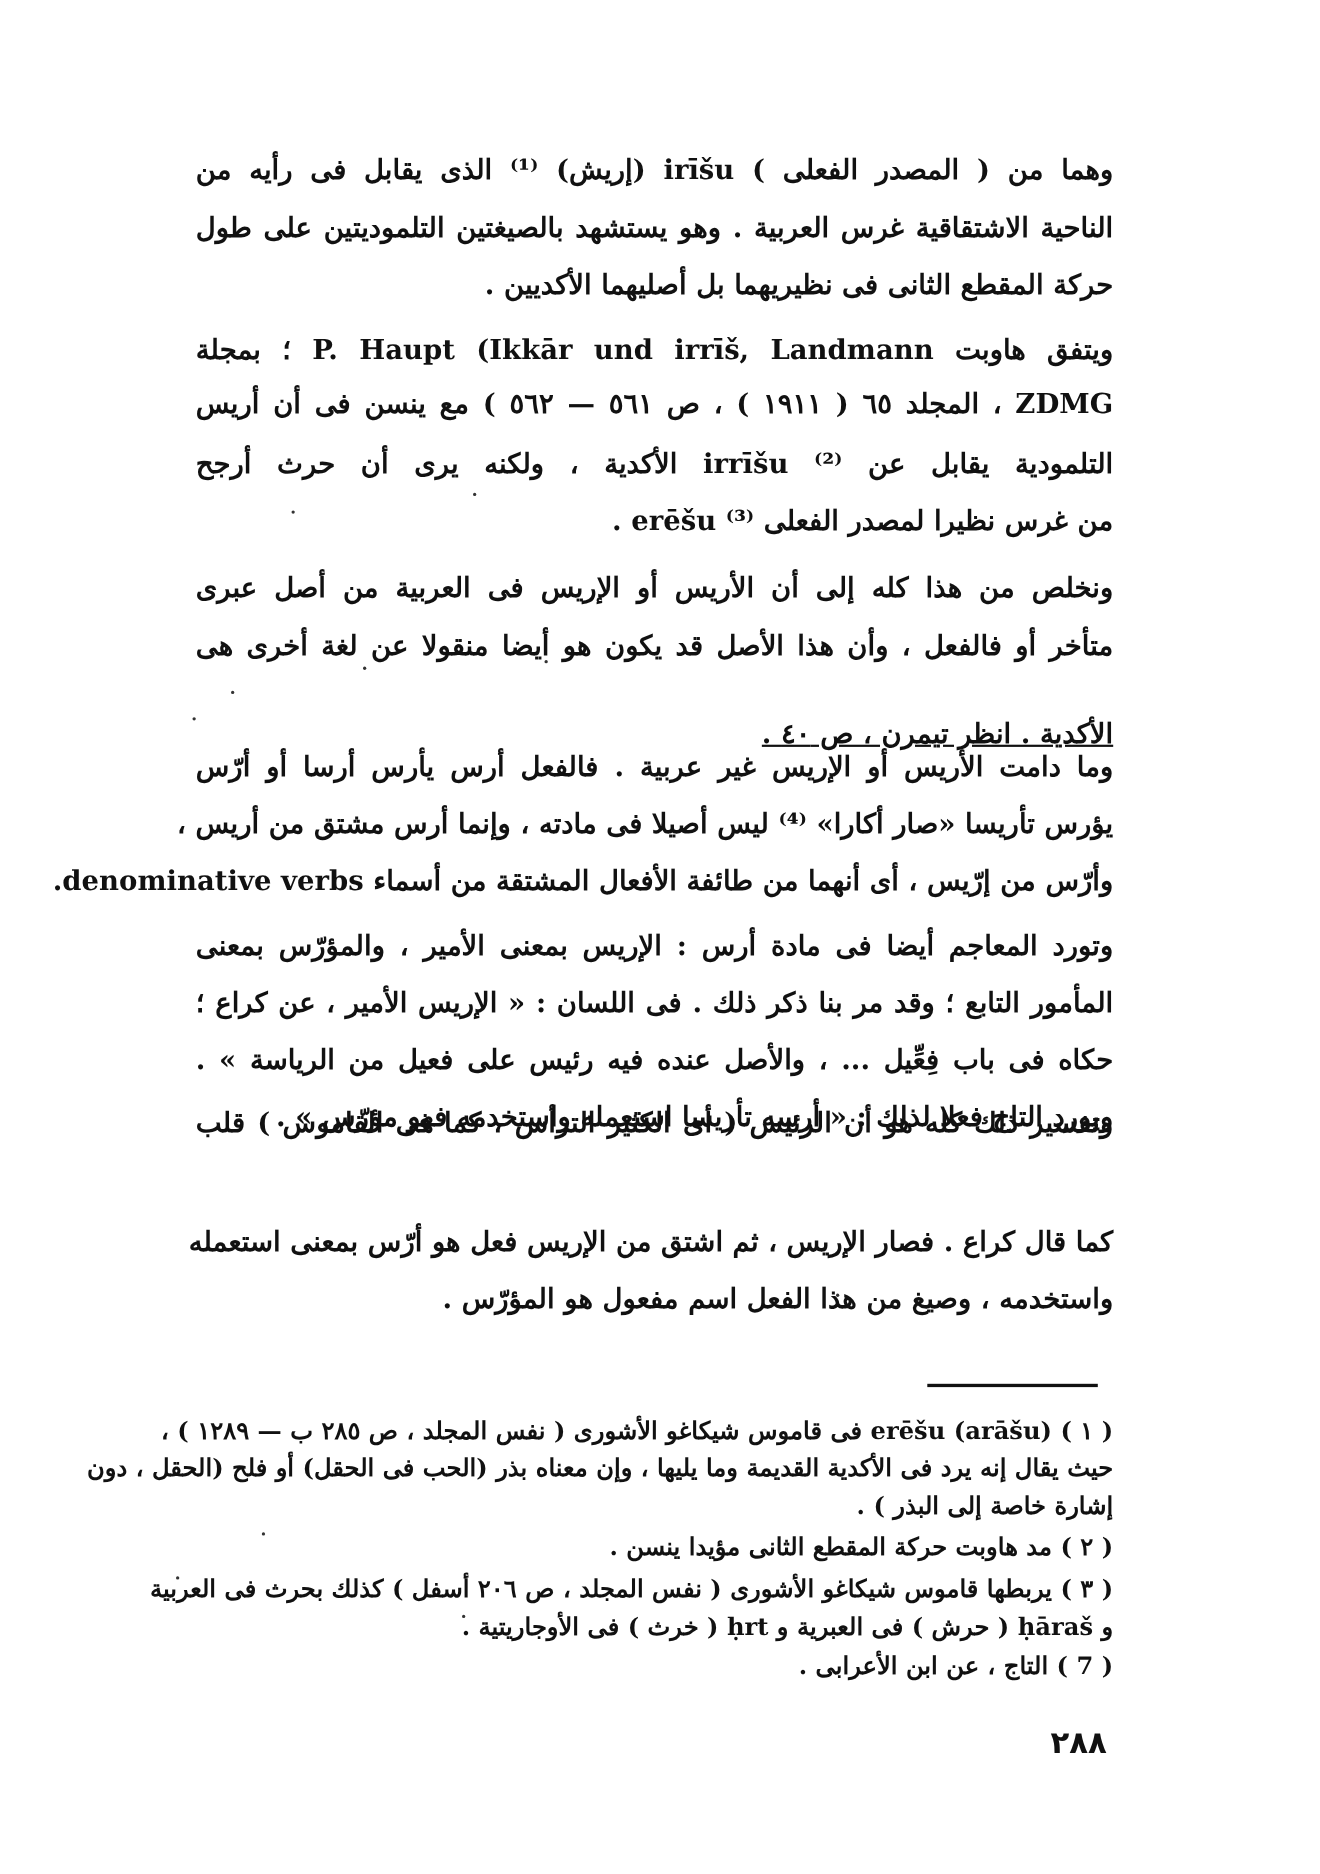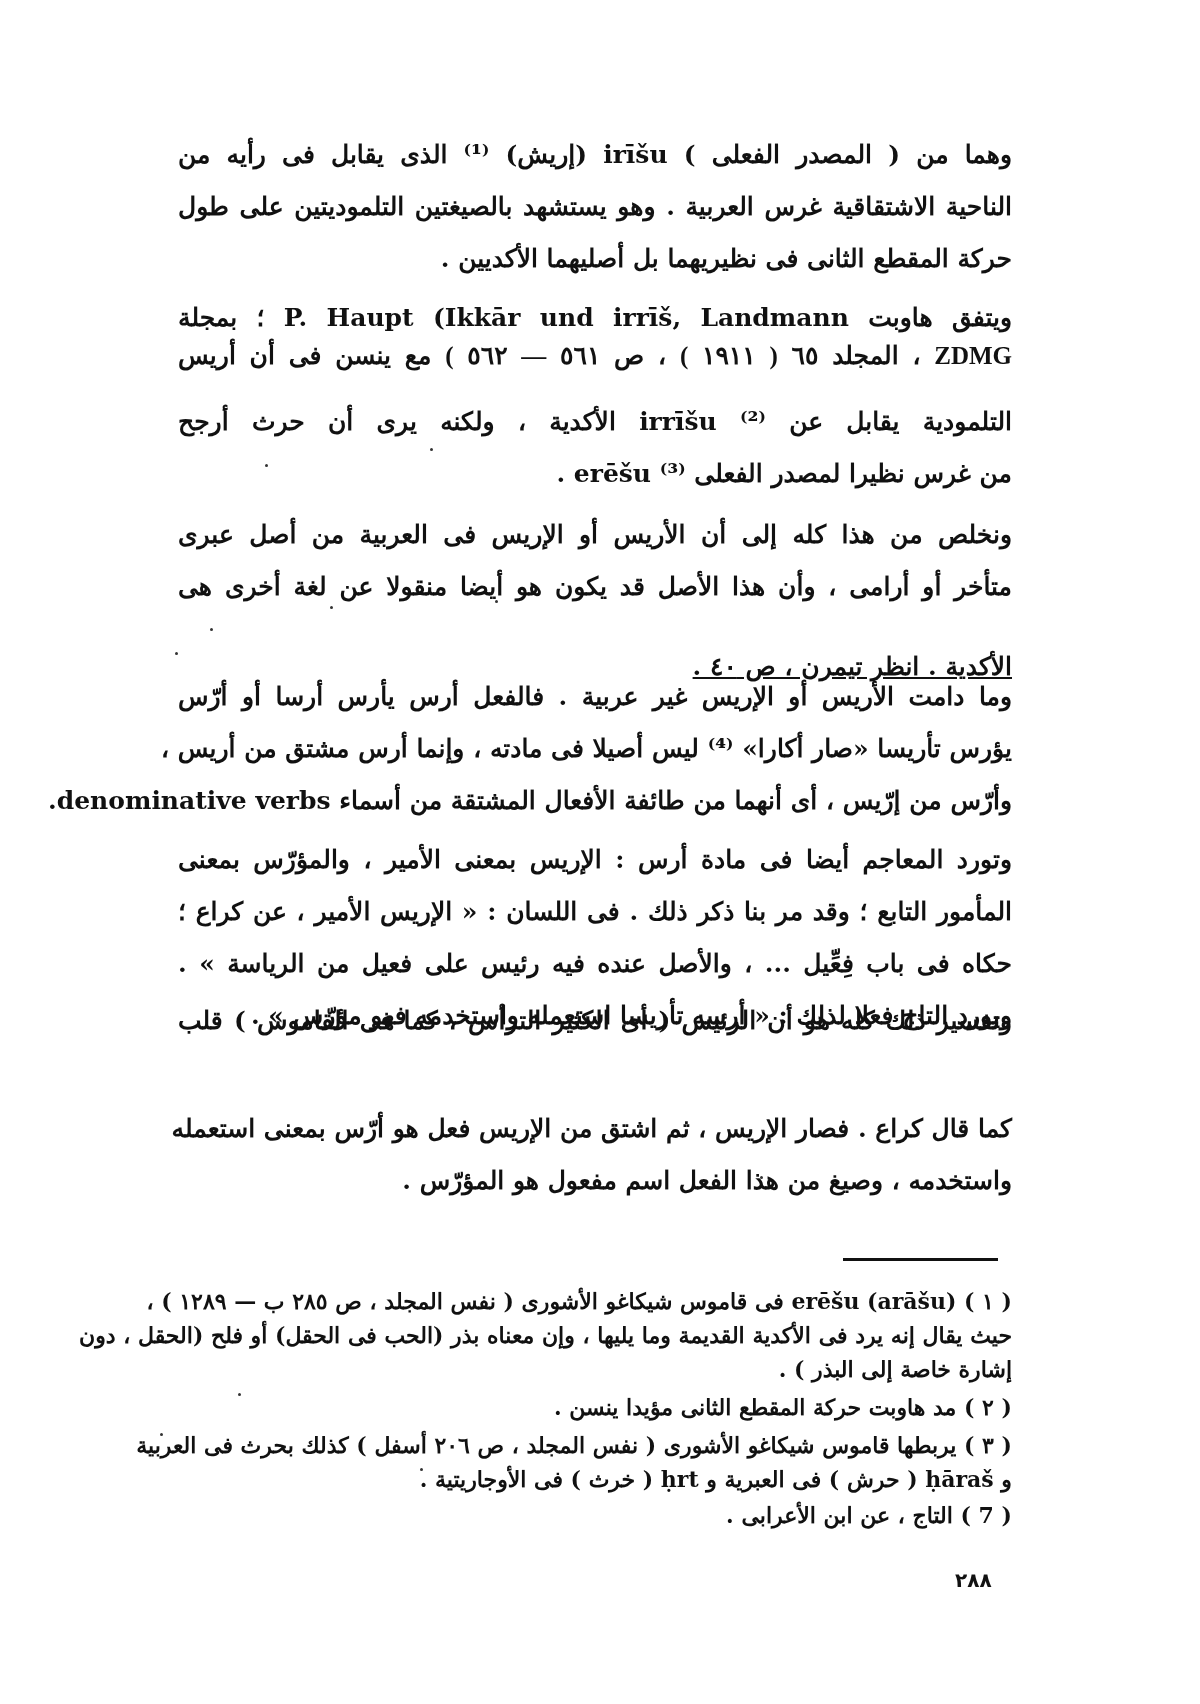--- a/index.html
+++ b/index.html
@@ -65,21 +65,21 @@
     line-height: 36px;
     font-weight: bold;
     text-align: justify;
     text-align-last: justify;
   }
   .fn-line.last { text-align-last: right; }
   .page-number {
     position: absolute;
     left: 955px;
     top: 1568px;
-    font-size: 20px;
+    font-size: 28px;
     font-weight: bold;
     direction: rtl;
     font-family: "DejaVu Sans", sans-serif;
   }
   .speck {
     position: absolute;
     width: 3px; height: 3px;
     border-radius: 50%;
     background: #333;
   }
@@ -89,26 +89,26 @@
 
 <div class="page">
 
   <div class="text-block" style="top:0;">
 
     <div class="line" style="top:130px;">وهما من ( المصدر الفعلى ) irīšu (إريش) ⁽¹⁾ الذى يقابل فى رأيه من</div>
     <div class="line" style="top:182px;">الناحية الاشتقاقية غرس العربية . وهو يستشهد بالصيغتين التلموديتين على طول</div>
     <div class="line last" style="top:234px;">حركة المقطع الثانى فى نظيريهما بل أصليهما الأكديين .</div>
 
     <div class="line" style="top:293px;">ويتفق هاوبت P. Haupt (Ikkār und irrīš, Landmann ؛ بمجلة</div>
-    <div class="line" style="top:331px;font-family:Liberation Serif, serif;">ZDMG ، المجلد ٦٥ ( ١٩١١ ) ، ص ٥٦١ — ٥٦٢ ) مع ينسن فى أن أريس</div>
+    <div class="line" style="top:342px;">ZDMG ، المجلد ٦٥ ( ١٩١١ ) ، ص ٥٦١ — ٥٦٢ ) مع ينسن فى أن أريس</div>
     <div class="line" style="top:397px;">التلمودية يقابل عن irrīšu ⁽²⁾ الأكدية ، ولكنه يرى أن حرث أرجح</div>
     <div class="line last" style="top:449px;">من غرس نظيرا لمصدر الفعلى erēšu ⁽³⁾ .</div>
 
     <div class="line" style="top:510px;">ونخلص من هذا كله إلى أن الأريس أو الإريس فى العربية من أصل عبرى</div>
-    <div class="line" style="top:562px;">متأخر أو أرامى ، وأن هذا الأصل قد يكون هو أيضا منقولا عن لغة أخرى هى</div>
+    <div class="line" style="top:562px;">متأخر أو فالفعل ، وأن هذا الأصل قد يكون هو أيضا منقولا عن لغة أخرى هى</div>
     <div class="line last" style="top:642px;text-decoration:underline;">الأكدية . انظر تيمرن ، ص ٤٠ .</div>
 
     <div class="line" style="top:672px;">وما دامت الأريس أو الإريس غير عربية . فالفعل أرس يأرس أرسا أو أرّس</div>
     <div class="line" style="top:724px;">يؤرس تأريسا «صار أكارا» ⁽⁴⁾ ليس أصيلا فى مادته ، وإنما أرس مشتق من أريس ،</div>
     <div class="line last" style="top:776px;">وأرّس من إرّيس ، أى أنهما من طائفة الأفعال المشتقة من أسماء denominative verbs.</div>
 
     <div class="line" style="top:835px;">وتورد المعاجم أيضا فى مادة أرس : الإريس بمعنى الأمير ، والمؤرّس بمعنى</div>
     <div class="line" style="top:887px;">المأمور التابع ؛ وقد مر بنا ذكر ذلك . فى اللسان : « الإريس الأمير ، عن كراع ؛</div>
     <div class="line" style="top:939px;">حكاه فى باب فِعِّيل ... ، والأصل عنده فيه رئيس على فعيل من الرياسة » .</div>
     <div class="line last" style="top:991px;">ويورد التاج فعلا لذلك : « أرسه تأريسا استعمله واستخدمه فهو مؤرّس » .</div>

